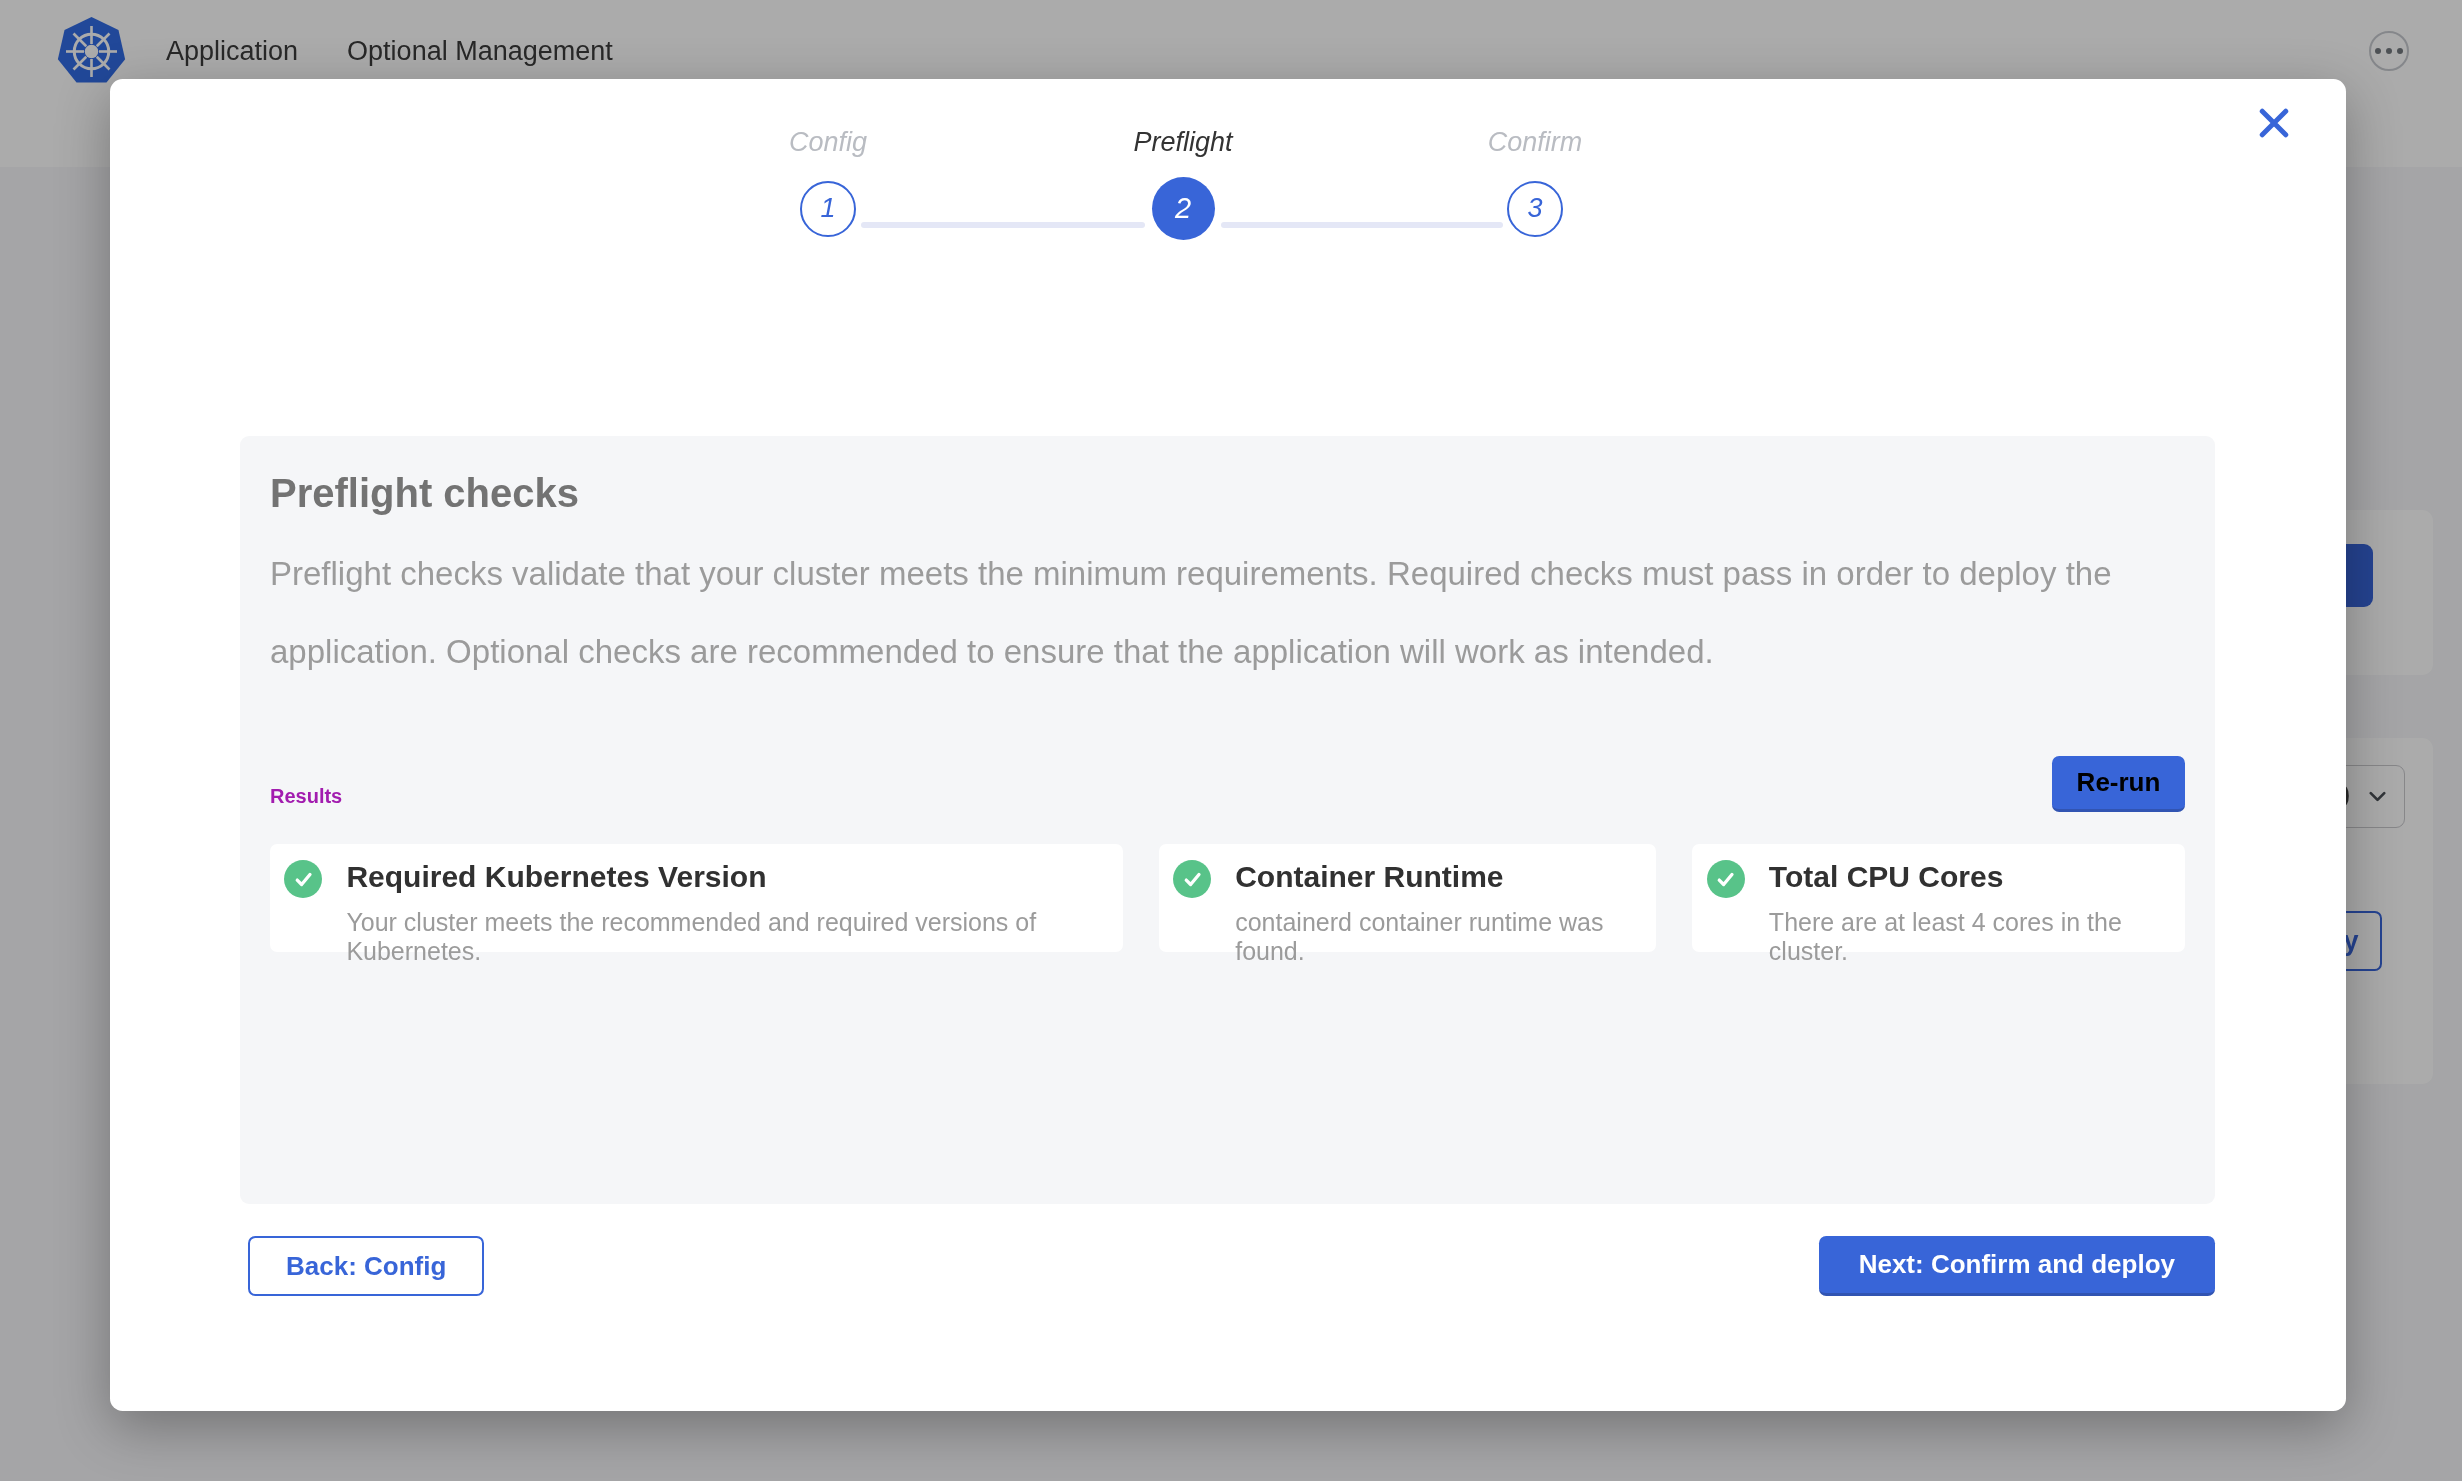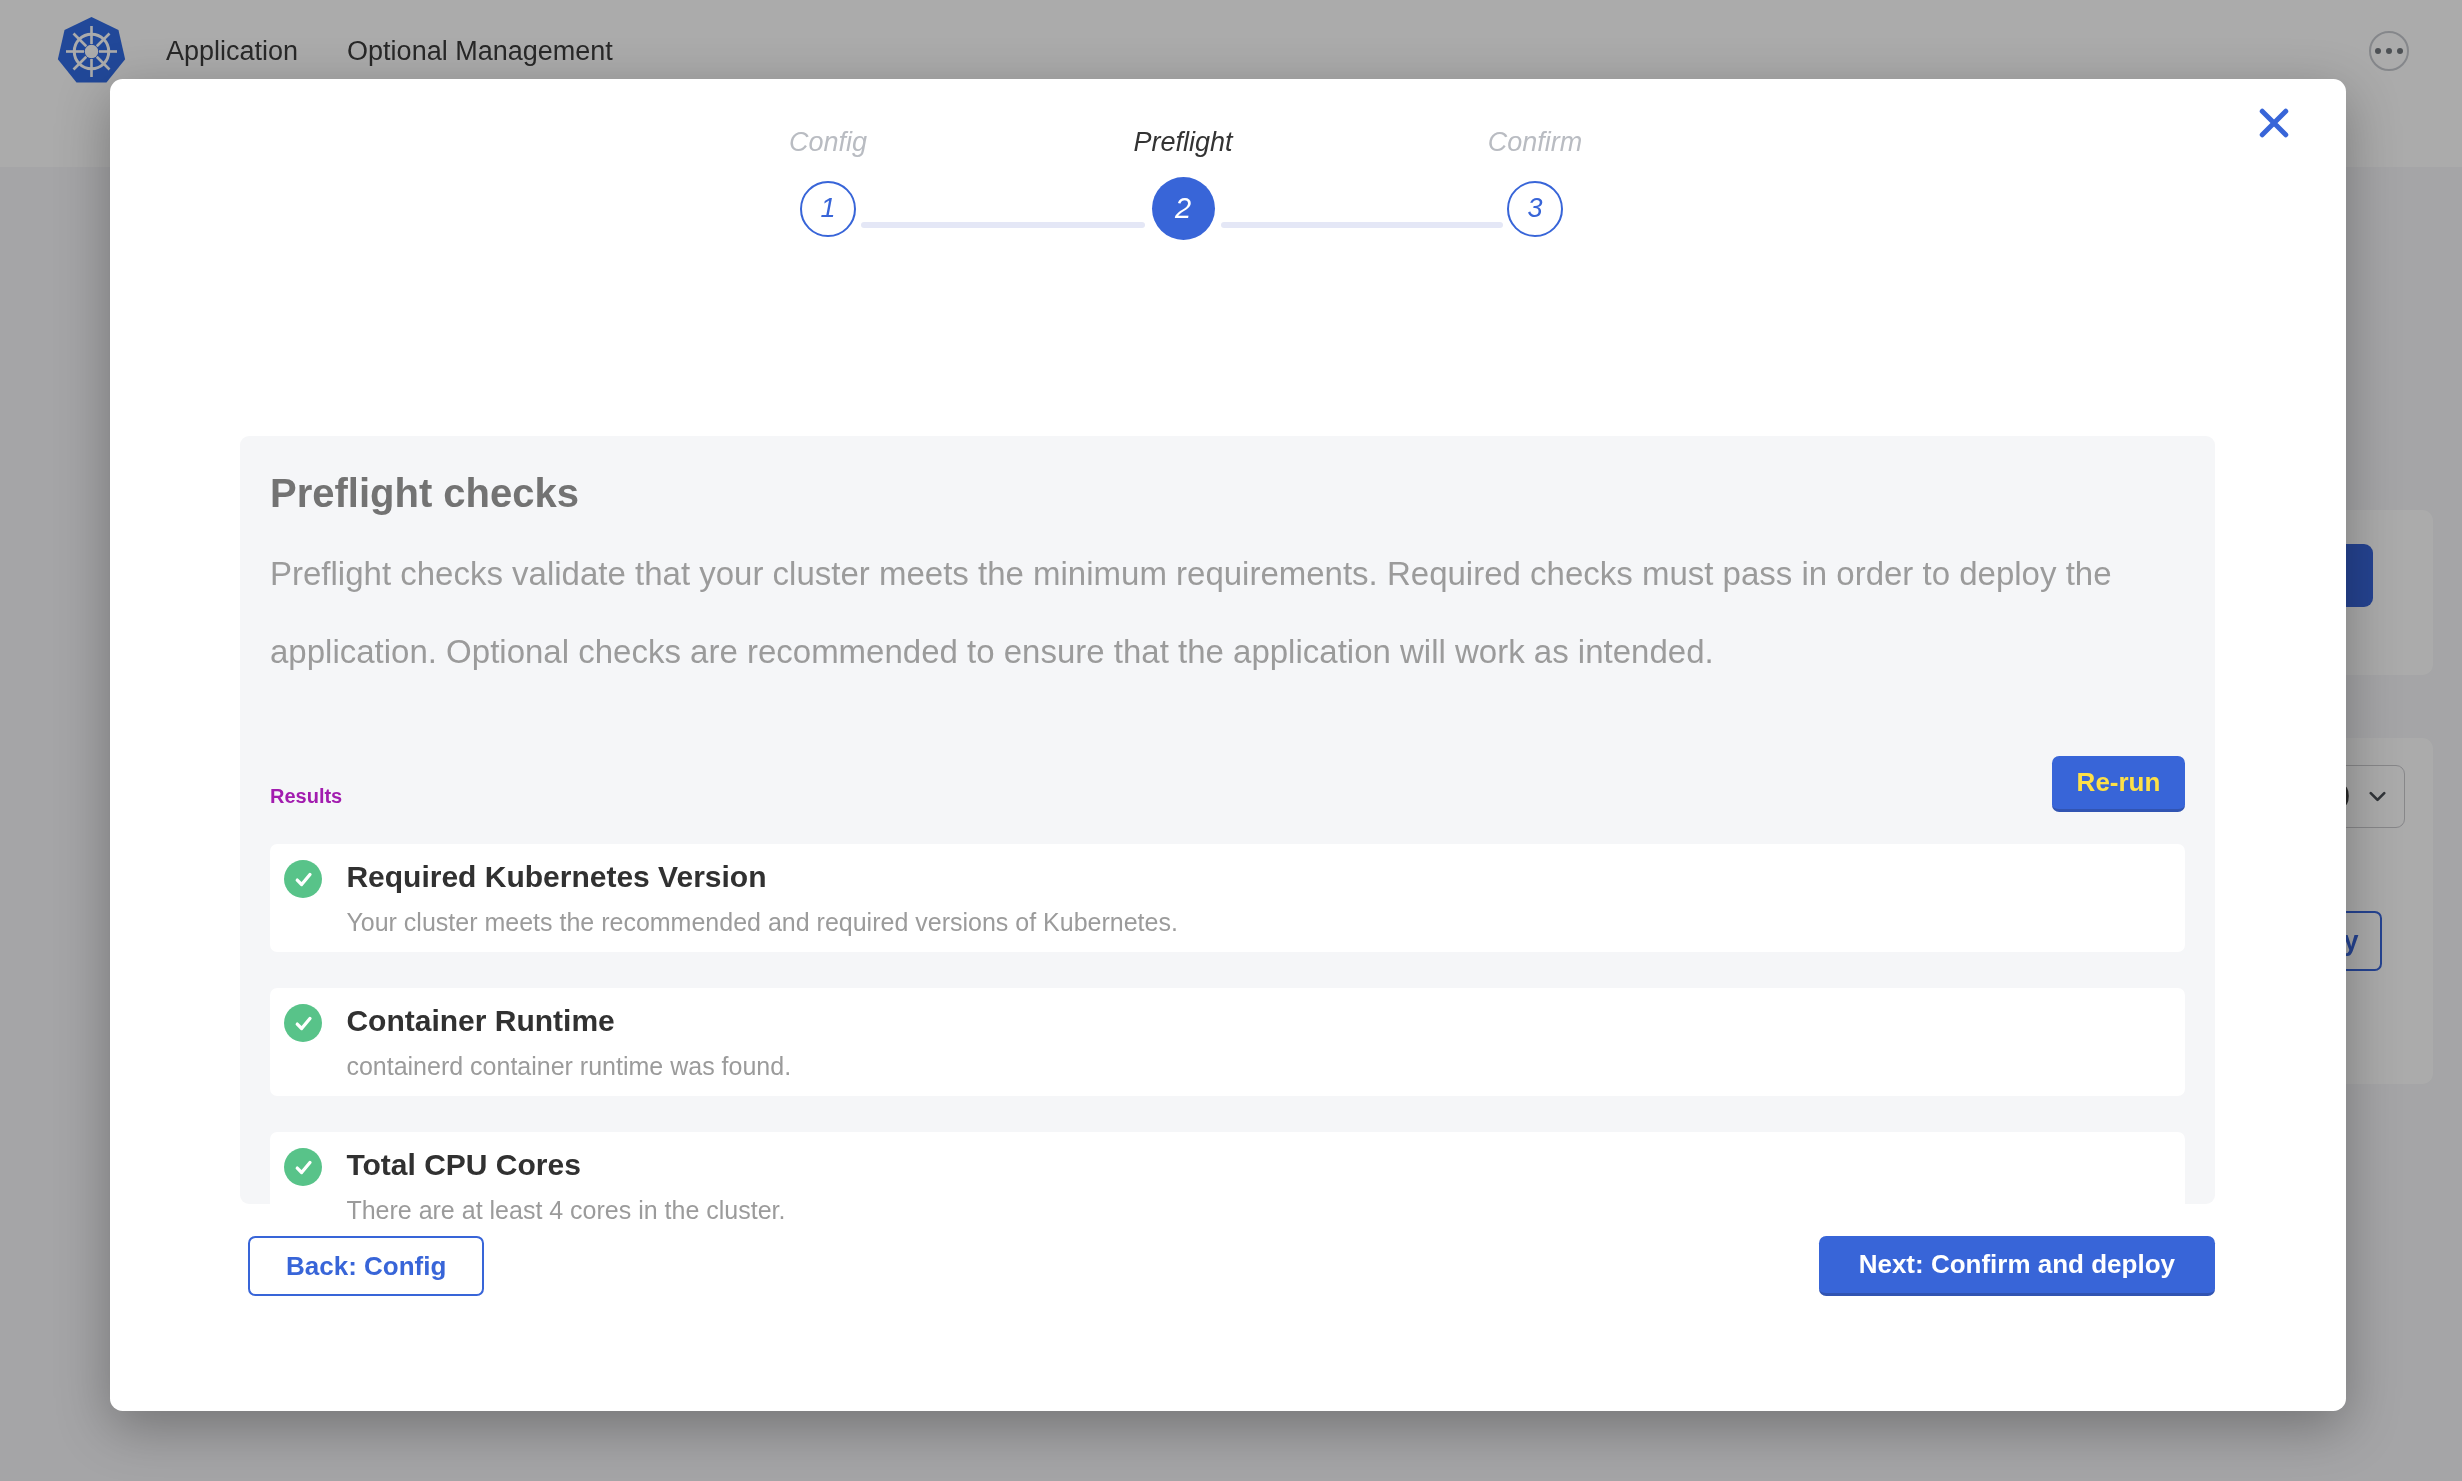--- a/index.html
+++ b/index.html
@@ -39,22 +39,22 @@
   .step1{left:718px;} .step2{left:1073px;} .step3{left:1425px;}
   .connector{position:absolute;top:143px;height:6.3px;border-radius:3.6px;background:#e4e7f6;}
   .conn1{left:751px;width:284px;}
   .conn2{left:1111px;width:282px;}
   
   .panel{position:absolute;left:130px;top:357px;width:1975px;height:768px;background:#f5f6f8;border-radius:9px;box-sizing:border-box;padding:34px 30px;}
   .panel-title{font-size:40px;font-weight:bold;color:#737373;line-height:47px;}
   .panel-desc{margin-top:18px;font-size:33px;line-height:78px;color:#9b9b9b;padding-right:3.6px;}
   .results-row{margin-top:65px;display:flex;justify-content:space-between;align-items:flex-end;}
   .results-label{font-size:20px;font-weight:bold;color:#a21caf;padding-bottom:3.6px;}
-  .rerun-btn{width:133px;height:56px;border-radius:7.2px;background:#3865d8;border:none;border-bottom:3.6px solid #3154b2;color:#fde047;font-size:26px;font-weight:bold;font-family:inherit;cursor:pointer;}
-  .checks{margin-top:32px;display:flex;flex-direction:column;gap:36px;}
+  .rerun-btn{width:133px;height:56px;border-radius:7.2px;background:#3865d8;border:none;border-bottom:3.6px solid #3154b2;color:#000000;font-size:26px;font-weight:bold;font-family:inherit;cursor:pointer;}
+  .checks{margin-top:32px;display:flex;flex-direction:row;gap:36px;}
   .check-card{background:#ffffff;border-radius:7.2px;height:108px;box-sizing:border-box;padding:14.4px 18px 0 14.4px;display:flex;align-items:flex-start;}
   .check-icon{width:38px;height:38px;border-radius:50%;background:#58c389;margin-top:1.8px;display:flex;align-items:center;justify-content:center;flex:0 0 auto;}
   .check-text{margin-left:24px;}
   .check-title{font-size:30px;font-weight:bold;color:#313131;line-height:38px;}
   .check-msg{margin-top:11.7px;font-size:25px;color:#9b9b9b;}
   
   .modal-footer{position:absolute;left:130px;right:131px;top:1157px;display:flex;justify-content:space-between;align-items:center;padding-left:8px;}
   .back-btn{height:60px;padding:0 36px;border-radius:7.2px;border:2.7px solid #3865d8;background:#ffffff;color:#3865d8;font-size:26px;font-weight:bold;font-family:inherit;cursor:pointer;}
   .next-btn{height:60px;padding:0 40px;border-radius:7.2px;border:none;border-bottom:3.6px solid #3154b2;background:#3865d8;color:#ffffff;font-size:26px;font-weight:bold;font-family:inherit;cursor:pointer;}
 </style>

